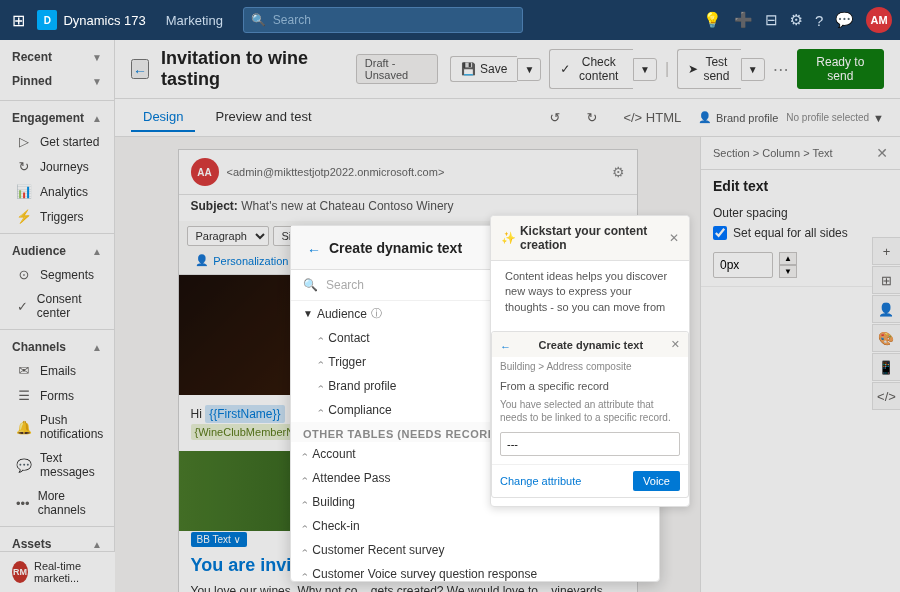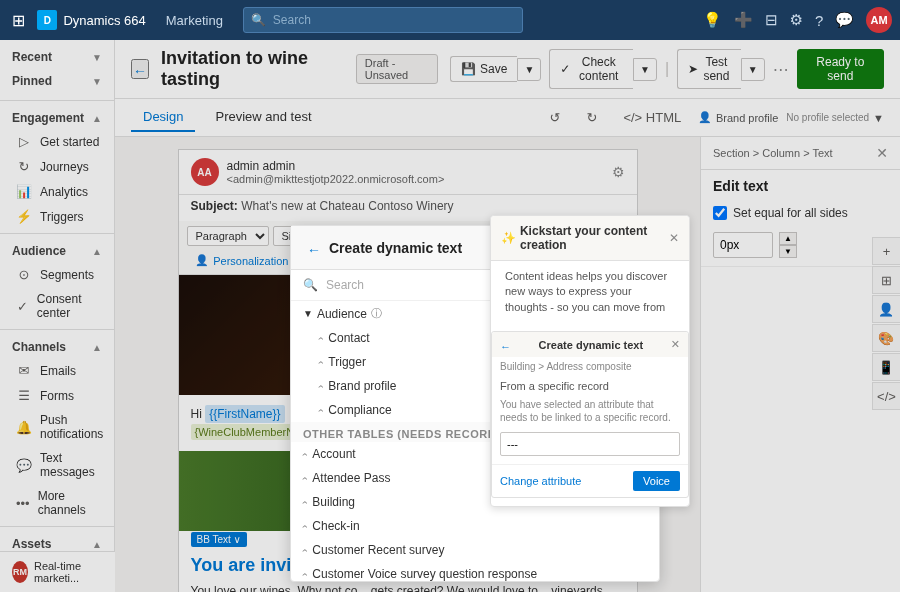--- a/index.html
+++ b/index.html
@@ -150,21 +150,21 @@
     ::-webkit-scrollbar-track { background: #f1f1f1; }
     ::-webkit-scrollbar-thumb { background: #c8c6c4; border-radius: 3px; }
   </style>
 </head>
 <body>
 
 <div class="top-nav">
   <span class="top-nav-grid">⊞</span>
   <div class="top-nav-logo">
     <div class="top-nav-logo-icon">D</div>
-    <span class="top-nav-app">Dynamics 664</span>
+    <span class="top-nav-app">Dynamics 173</span>
   </div>
   <span class="top-nav-module">Marketing</span>
   <div class="top-nav-search">
     <span style="color:#8aacc8;font-size:12px;">🔍</span>
     <input style="background: transparent; border: none; outline: none; color: rgb(200, 216, 232); font-size: 12px; width: 100%;" placeholder="Search">
   </div>
   <div class="top-nav-icons">
     <span title="Ideas">💡</span>
     <span title="New">➕</span>
     <span title="Filter">⊟</span>
@@ -324,21 +324,20 @@
     </div>
 
     <div class="editor-area" style="position:relative;">
 
       <div class="email-canvas">
         <div class="email-preview">
 
           <div class="email-header">
             <div class="email-avatar">AA</div>
             <div>
-              <div class="email-from">admin admin</div>
               <div class="email-from-addr">&lt;admin@mikttestjotp2022.onmicrosoft.com&gt;</div>
             </div>
             <span class="email-settings-icon">⚙</span>
           </div>
           <div class="email-subject">
             <strong>Subject:</strong>
             <span>What's new at Chateau Contoso Winery</span>
           </div>
 
           <div class="format-bar">
@@ -407,20 +406,21 @@
         </div>
       </div>
 
       <div class="right-panel" style="position:relative;">
         <div class="right-panel-header">
           <span class="right-panel-breadcrumb">Section &gt; Column &gt; Text</span>
           <span class="right-panel-close">✕</span>
         </div>
         <div class="right-panel-title">Edit text</div>
         <div class="right-panel-section">
+          <div class="right-panel-label">Outer spacing</div>
           <div class="checkbox-row">
             <input type="checkbox" checked="" style="">
             <span>Set equal for all sides</span>
           </div>
           <div class="spacing-row">
             <input class="spacing-input" type="text" value="0px" style="">
             <div class="spacing-stepper">
               <button>▲</button>
               <button>▼</button>
             </div>

